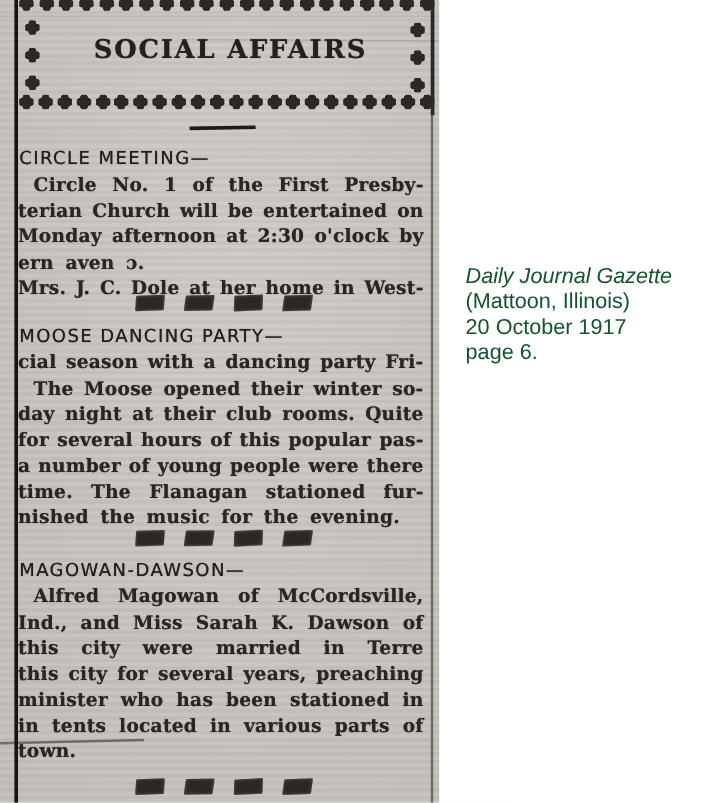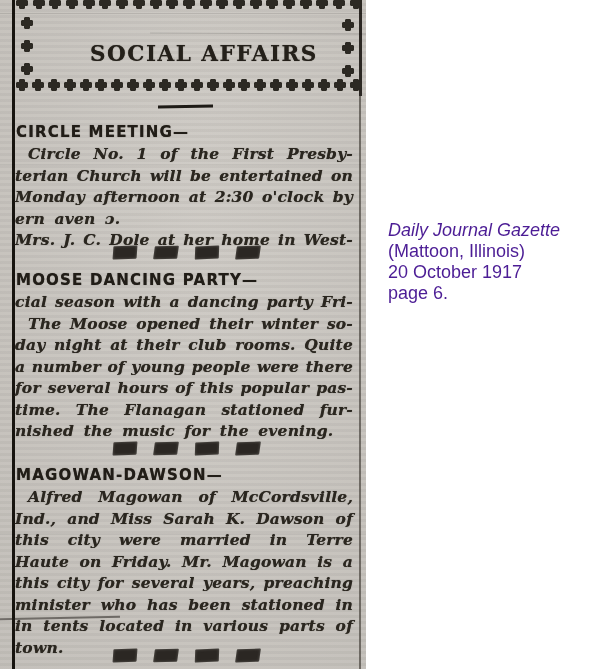--- a/index.html
+++ b/index.html
@@ -25,32 +25,32 @@
   .orn-col.left{left:21px;top:17px;}
   .orn-col.right{left:342px;top:19px;}
   .orn{width:12px;height:12px;flex:0 0 auto;
     background:
       radial-gradient(circle at 50% 21%, #2c2923 0, #2c2923 3px, transparent 3.5px),
       radial-gradient(circle at 50% 79%, #2c2923 0, #2c2923 3px, transparent 3.5px),
       radial-gradient(circle at 21% 50%, #2c2923 0, #2c2923 3px, transparent 3.5px),
       radial-gradient(circle at 79% 50%, #2c2923 0, #2c2923 3px, transparent 3.5px),
       radial-gradient(circle at 50% 50%, #2c2923 0, #2c2923 2.2px, transparent 2.6px);
   }
-  .masthead-title{position:absolute;left:20px;top:27px;width:340px;margin:14px;text-align:center;
+  .masthead-title{position:absolute;left:20px;top:27px;width:340px;margin:2px;text-align:center;
     font-family:"DejaVu Serif",serif;font-weight:700;font-size:21.5px;letter-spacing:1.5px;
     color:#24201a;text-shadow:0 0 .8px rgba(36,32,26,.8);}
   .divider{position:absolute;left:158px;top:105px;width:55px;height:3px;background:#1e1b16;transform:rotate(-1deg);}
 
   
   .sec{position:absolute;left:15px;width:338px;}
   .shead{margin:0;padding:4px 0 0 1px;height:22px;line-height:22px;
-    font-family:"DejaVu Sans",sans-serif;font-weight:700;font-size:15px;letter-spacing:1.2px;
+    font-family:"DejaVu Sans",sans-serif;font-weight:400;font-size:15px;letter-spacing:1.2px;
     color:#211d17;text-shadow:0 0 .7px rgba(33,29,23,.8);}
   .bl{height:21.5px;line-height:21.5px;font-size:15.5px;font-weight:700;color:#2a261f;
-    text-shadow:0 0 .7px rgba(42,38,31,.75);letter-spacing:.2px;white-space:nowrap;font-style:italic;}
+    text-shadow:0 0 .7px rgba(42,38,31,.75);letter-spacing:.2px;white-space:nowrap;}
   .bl.j{white-space:normal;text-align:justify;text-align-last:justify;}
   .bl.ind{padding-left:13px;}
   .bl.ind.j{padding-left:0;text-indent:13px;}
   .bl.loose{word-spacing:4px;}
 
   
   .flags{position:absolute;left:113px;display:flex;gap:17px;height:14px;}
   .flag{width:24px;height:13px;background:#2b2723;border-radius:1px;transform:rotate(-2deg) skewX(-6deg);
     box-shadow:inset 0 0 3px rgba(201,197,191,.35);}
   .flags .flag:nth-child(2){transform:rotate(-1deg) skewX(-9deg);}
@@ -63,21 +63,21 @@
   
   .art{position:absolute;pointer-events:none;}
   .a1{left:0;top:13px;width:366px;height:1px;background:rgba(0,0,0,.10);}
   .a2{left:150px;top:33px;width:216px;height:1px;background:rgba(0,0,0,.12);transform:rotate(.3deg);}
   .a3{left:0;top:164px;width:366px;height:1px;background:rgba(0,0,0,.05);}
   .a4{left:0;top:534px;width:366px;height:1px;background:rgba(0,0,0,.05);}
   .a5{left:0;top:617px;width:120px;height:2px;background:rgba(28,24,19,.5);transform:rotate(-1.3deg);}
 
   
   .caption{position:absolute;left:388px;top:220px;width:210px;
-    font-family:"Liberation Sans",sans-serif;font-size:18px;line-height:21px;color:#4c1d95;}
+    font-family:"Liberation Sans",sans-serif;font-size:18px;line-height:21px;color:#14532d;}
   .cl{height:21px;white-space:nowrap;}
   .cl.it{font-style:italic;}
 </style>
 </head>
 <body>
 
 <div class="stage">
 
   <section class="clipping">
 
@@ -162,39 +162,38 @@
         <span class="flag"></span>
         <span class="flag"></span>
         <span class="flag"></span>
       </div>
 
     <section class="sec" style="top:265px">
       <h2 class="shead">MOOSE DANCING PARTY—</h2>
       <div class="bl j">cial season with a dancing party Fri-</div>
       <div class="bl j ind">The Moose opened their winter so-</div>
       <div class="bl j">day night at their club rooms. Quite</div>
+      <div class="bl j">for several hours of this popular pas-</div>
       <div class="bl j">a number of young people were there</div>
-      <div class="bl j">for several hours of this popular pas-</div>
       <div class="bl j">time. The Flanagan stationed fur-</div>
       <div class="bl loose">nished the music for the evening.</div>
     </section>
 
     <div class="flags f2">
         <span class="flag"></span>
         <span class="flag"></span>
         <span class="flag"></span>
         <span class="flag"></span>
       </div>
 
     <section class="sec" style="top:460px">
       <h2 class="shead">MAGOWAN-DAWSON—</h2>
       <div class="bl j ind">Alfred Magowan of McCordsville,</div>
       <div class="bl j">Ind., and Miss Sarah K. Dawson of</div>
       <div class="bl j">this city were married in Terre</div>
-      <div class="bl j">Haute on Friday. Mr. Magowan is a</div>
       <div class="bl j">this city for several years, preaching</div>
       <div class="bl j">minister who has been stationed in</div>
       <div class="bl j">in tents located in various parts of</div>
       <div class="bl loose">town.</div>
     </section>
 
     <div class="flags f3">
         <span class="flag"></span>
         <span class="flag"></span>
         <span class="flag"></span>

